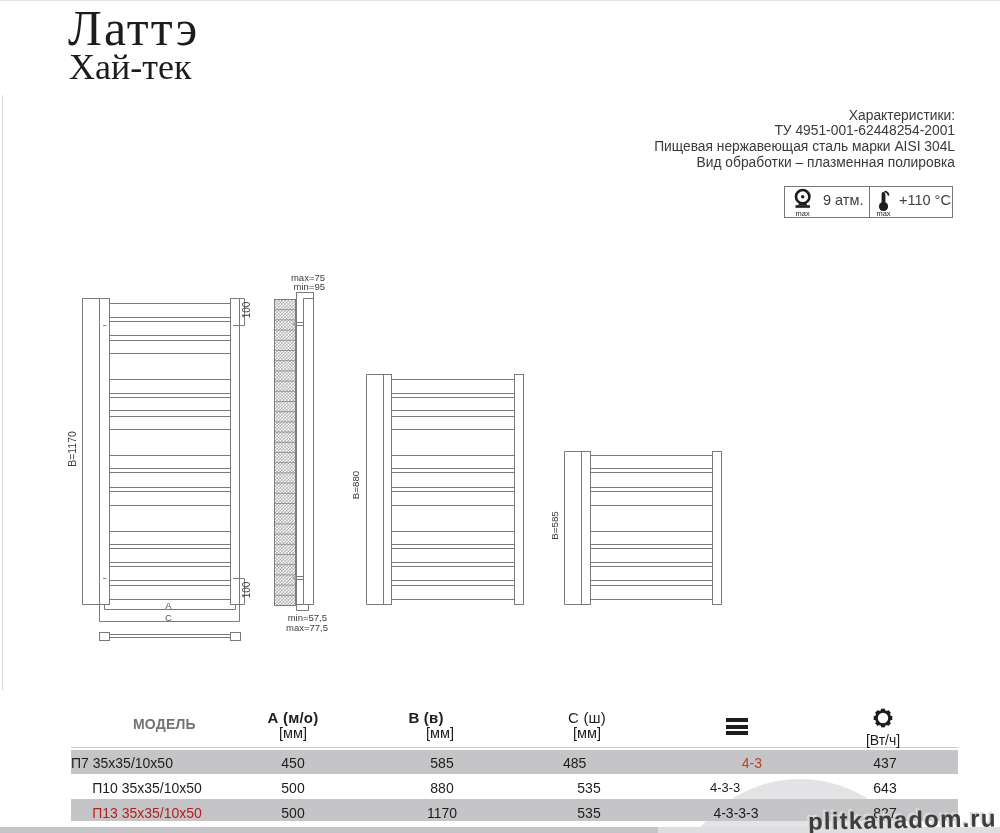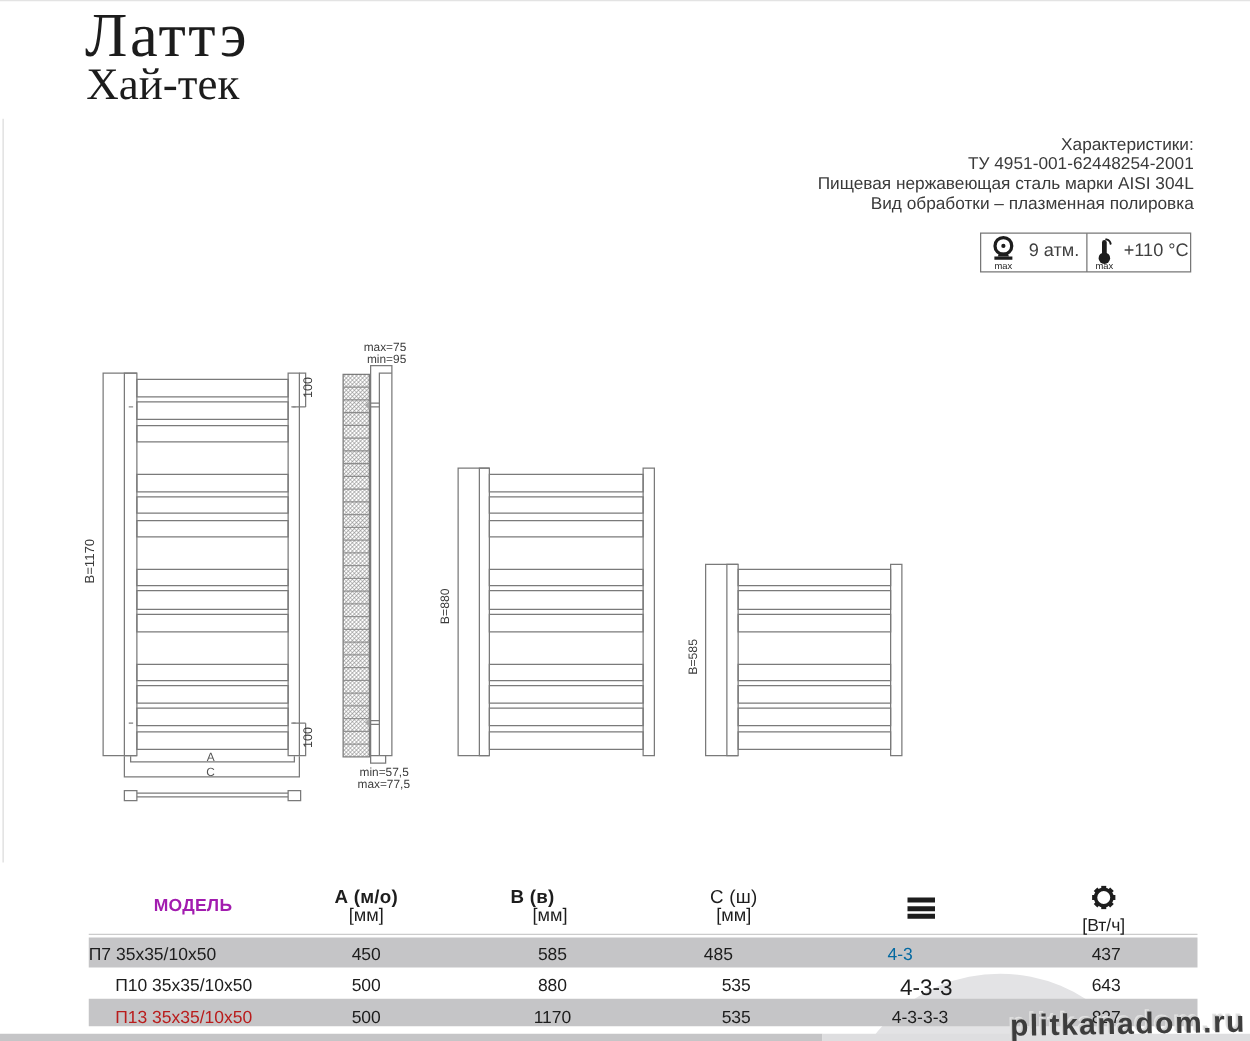--- a/index.html
+++ b/index.html
@@ -214,21 +214,21 @@
 <div class="abs" style="left:673px;top:779px;width:254px;height:254px;border-radius:50%;background:#e3e3e5"></div>
 
 <div class="abs" style="left:71px;top:750px;width:887px;height:24.3px;background:#c5c5c7"></div>
 
 <div class="abs" style="left:71px;top:798.6px;width:887px;height:22.4px;background:#c5c5c7"></div>
 
 <div class="abs" style="left:0;top:826.5px;width:658px;height:6.5px;background:#c5c5c7"></div>
 
 <div class="abs" style="left:658px;top:826.5px;width:342px;height:6.5px;background:#dedee0"></div>
 
-<div class="abs" style="left:123px;top:716px;font-size:14px;font-weight:bold;color:#a21caf;letter-spacing:0.2px">МОДЕЛЬ</div>
+<div class="abs" style="left:133px;top:716px;font-size:14px;font-weight:bold;color:#737373;letter-spacing:0.2px">МОДЕЛЬ</div>
 
 <div class="abs" style="left:267px;top:709px;width:52px;text-align:center;font-size:15px;font-weight:bold;color:#1d1d1d;letter-spacing:0.2px">А (м/о)</div>
 <div class="abs" style="left:267px;top:725px;width:52px;text-align:center;font-size:14.5px;color:#1d1d1d">[мм]</div>
 
 <div class="abs" style="left:400px;top:709px;width:52px;text-align:center;font-size:15px;font-weight:bold;color:#1d1d1d;letter-spacing:0.2px">В (в)</div>
 <div class="abs" style="left:414px;top:725px;width:52px;text-align:center;font-size:14.5px;color:#1d1d1d">[мм]</div>
 
 <div class="abs" style="left:561px;top:709px;width:52px;text-align:center;font-size:15px;font-weight:normal;color:#1d1d1d;letter-spacing:0.2px">С (ш)</div>
 <div class="abs" style="left:561px;top:725px;width:52px;text-align:center;font-size:14.5px;color:#1d1d1d">[мм]</div>
 
@@ -250,28 +250,28 @@
       <rect x="-2" y="-9.3" width="4" height="3.6" transform="rotate(315)"></rect>
     </g>
 <circle r="6.6" fill="none" stroke="#1d1d1d" stroke-width="2.8"></circle>
 </svg>
 <div class="abs" style="left:857px;top:732px;width:52px;text-align:center;font-size:14px;color:#1d1d1d">[Вт/ч]</div>
 
 <div class="abs" style="left:71px;top:755px;width:152px;font-size:14px;color:#1d1d1d">П7 35х35/10х50</div>
 <div class="abs" style="left:267px;top:755px;width:52px;text-align:center;font-size:14px;color:#1d1d1d">450</div>
 <div class="abs" style="left:416px;top:755px;width:52px;text-align:center;font-size:14px;color:#1d1d1d">585</div>
 <div class="abs" style="left:563px;top:755px;width:52px;text-align:left;font-size:14px;color:#1d1d1d">485</div>
-<div class="abs" style="left:710px;top:755px;width:52px;text-align:left;font-size:14px;color:#0369a1">4-3</div>
+<div class="abs" style="left:710px;top:755px;width:52px;text-align:right;font-size:14px;color:#c2410c">4-3</div>
 <div class="abs" style="left:859px;top:755px;width:52px;text-align:center;font-size:14px;color:#1d1d1d">437</div>
 
 <div class="abs" style="left:71px;top:780px;width:152px;text-align:center;font-size:14px;color:#1d1d1d">П10 35х35/10х50</div>
 <div class="abs" style="left:267px;top:780px;width:52px;text-align:center;font-size:14px;color:#1d1d1d">500</div>
 <div class="abs" style="left:416px;top:780px;width:52px;text-align:center;font-size:14px;color:#1d1d1d">880</div>
 <div class="abs" style="left:563px;top:780px;width:52px;text-align:center;font-size:14px;color:#1d1d1d">535</div>
-<div class="abs" style="left:710px;top:780px;width:52px;text-align:right;font-size:18px;color:#1d1d1d">4-3-3</div>
+<div class="abs" style="left:710px;top:780px;width:52px;text-align:left;font-size:13px;color:#1d1d1d">4-3-3</div>
 <div class="abs" style="left:859px;top:780px;width:52px;text-align:center;font-size:14px;color:#1d1d1d">643</div>
 
 <div class="abs" style="left:71px;top:805px;width:152px;text-align:center;font-size:14px;color:#b91c1c">П13 35х35/10х50</div>
 <div class="abs" style="left:267px;top:805px;width:52px;text-align:center;font-size:14px;color:#1d1d1d">500</div>
 <div class="abs" style="left:416px;top:805px;width:52px;text-align:center;font-size:14px;color:#1d1d1d">1170</div>
 <div class="abs" style="left:563px;top:805px;width:52px;text-align:center;font-size:14px;color:#1d1d1d">535</div>
 <div class="abs" style="left:710px;top:805px;width:52px;text-align:center;font-size:14px;color:#1d1d1d">4-3-3-3</div>
 <div class="abs" style="left:859px;top:805px;width:52px;text-align:center;font-size:14px;color:#1d1d1d">827</div>
 
 <div class="abs" style="left:808px;top:806px;font-size:24px;font-weight:bold;color:#3d3d3d;letter-spacing:1.2px;transform:rotate(-1deg);text-shadow:-1px -1px 0 #cdcdcd,-2px -2px 0 #e2e2e2;white-space:nowrap">plitkanadom.ru</div>

